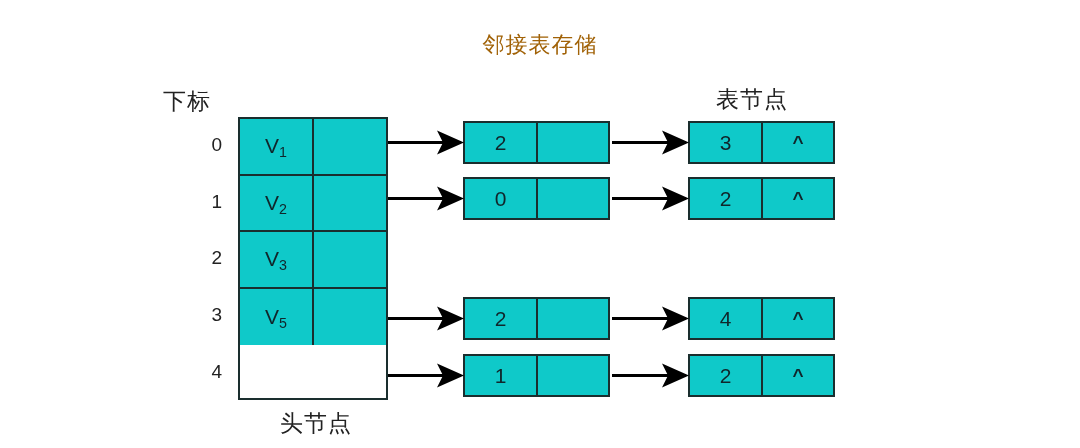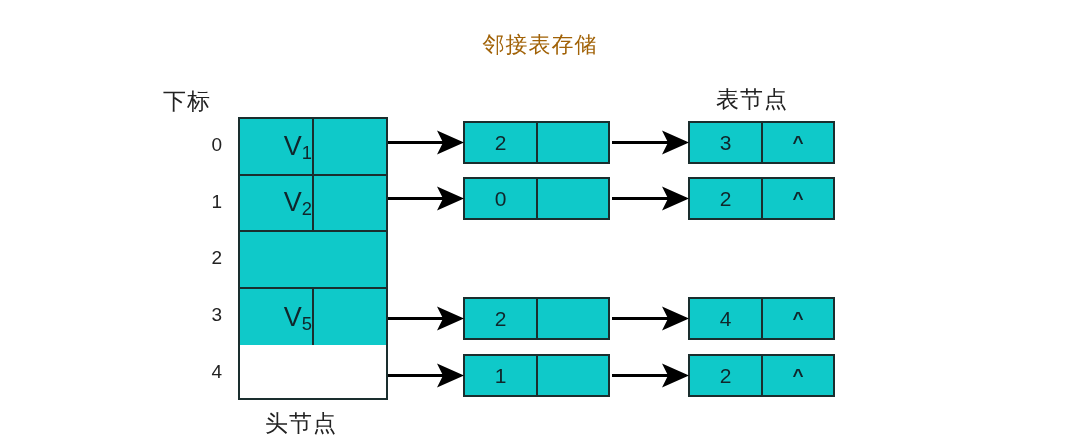--- a/index.html
+++ b/index.html
@@ -32,21 +32,21 @@
   
   .caption {
     position: absolute;
     font-size: 23px;
     color: #222;
     white-space: nowrap;
     letter-spacing: 1px;
   }
   .caption-index   { left: 163px; top: 86px; }
   .caption-tnode   { left: 716px; top: 84px; }
-  .caption-hnode   { left: 265px; top: 408px; }
+  .caption-hnode   { left: 280px; top: 408px; }
 
   
   .index-col {
     position: absolute;
     left: 176px;
     top: 117px;
     width: 52px;
     height: 283px;
   }
   .index-cell {
@@ -77,22 +77,22 @@
     border-bottom: 2px solid #1a2e2e;
   }
   .head-row:last-child { border-bottom: none; }
   .head-cell-data {
     width: 74px;
     background: #0FC9C9;
     border-right: 2px solid #1a2e2e;
     box-sizing: border-box;
     display: flex;
     align-items: center;
-    justify-content: flex-end;
-    font-size: 27px;
+    justify-content: center;
+    font-size: 21px;
     color: #10262b;
   }
   .head-cell-ptr {
     flex: 1;
     background: #0FC9C9;
     box-sizing: border-box;
   }
   .vlabel { display: inline-block; }
   .vlabel sub {
     font-size: 0.68em;
@@ -169,20 +169,23 @@
   </div>
 
   <div class="head-row">
     <div class="head-cell-data">
       <span class="vlabel"><span>V</span><sub>2</sub></span>
     </div>
     <div class="head-cell-ptr"></div>
   </div>
 
   <div class="head-row">
+    <div class="head-cell-data">
+      <span class="vlabel"><span>V</span><sub>3</sub></span>
+    </div>
     <div class="head-cell-ptr"></div>
   </div>
 
 
   <div class="head-row">
     <div class="head-cell-data">
       <span class="vlabel"><span>V</span><sub>5</sub></span>
     </div>
     <div class="head-cell-ptr"></div>
   </div>

